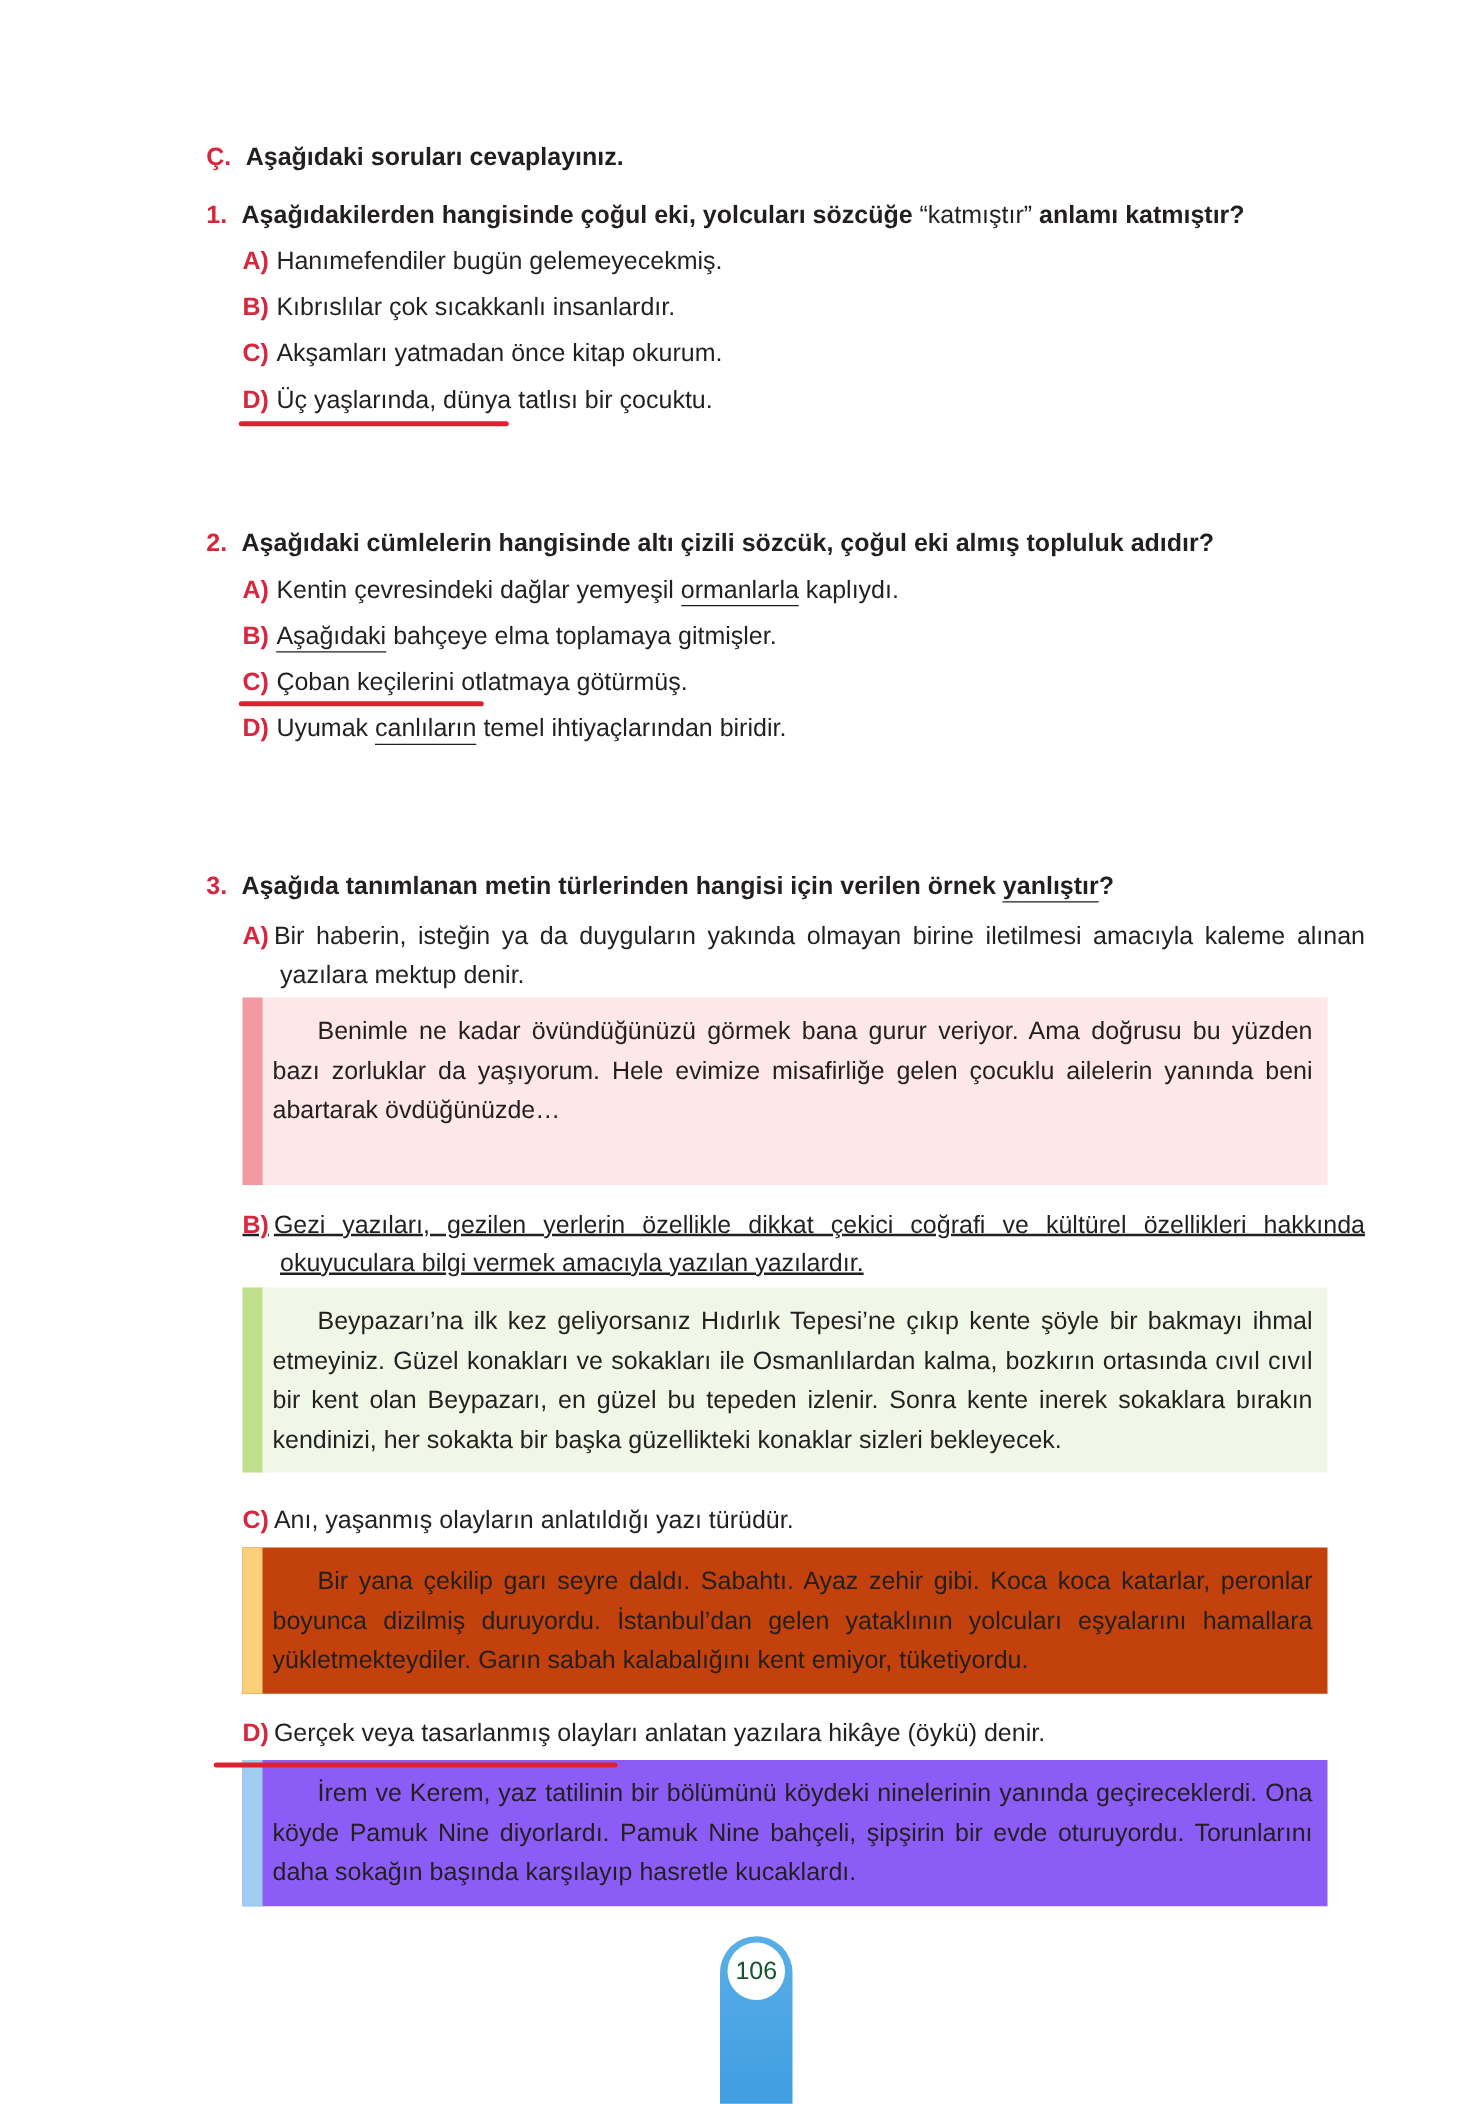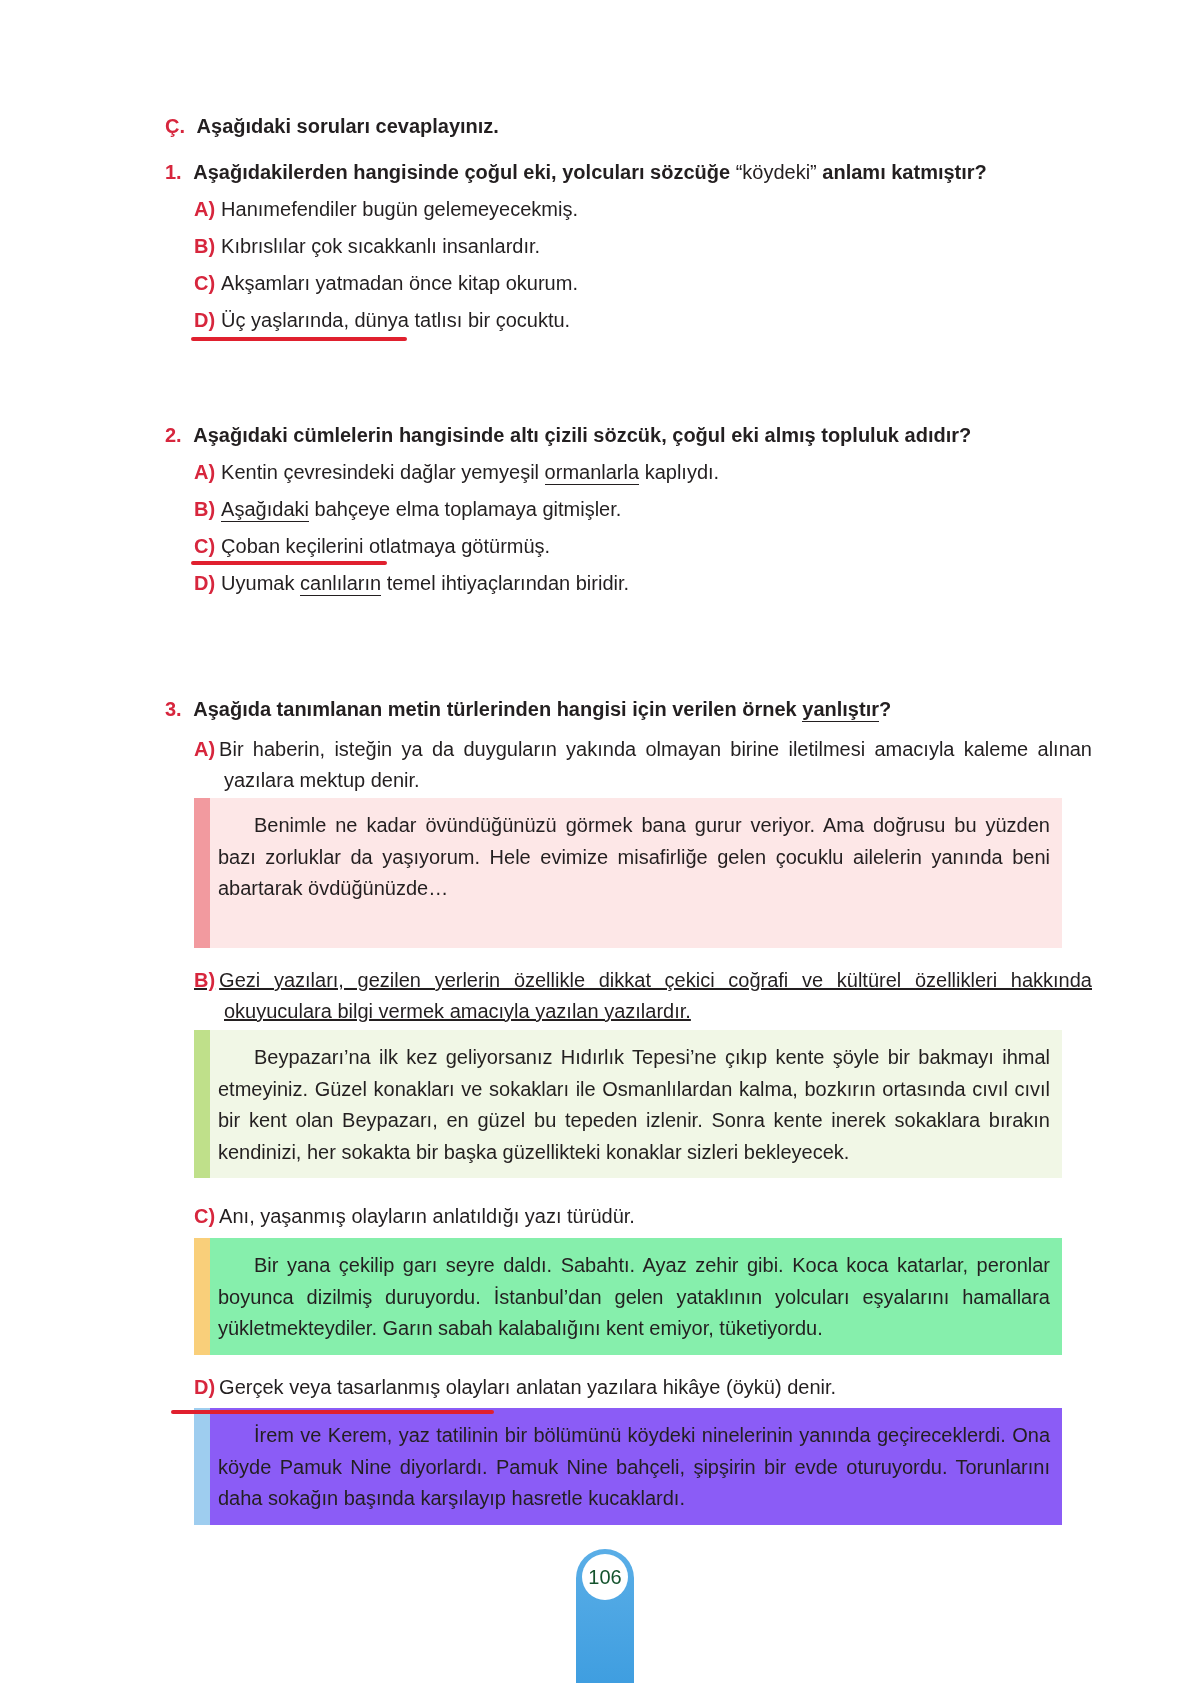--- a/index.html
+++ b/index.html
@@ -18,21 +18,21 @@
       position: absolute; left: 194px; width: 868px;
       box-sizing: border-box; padding: 12px 12px 12px 24px;
       font-size: 20px; line-height: 31.5px; text-align: justify;
     }
     .box .bar { position: absolute; left: 0; top: 0; bottom: 0; width: 16px; }
     .box p { margin: 0; text-indent: 36px; }
     .pink { background: #fde7e7; }
     .pink .bar { background: #f29a9f; }
     .green { background: #f1f7e6; }
     .green .bar { background: #bfe08a; }
-    .yellow { background: #86efac; }
+    .yellow { background: #c2410c; }
     .yellow .bar { background: #f9cf7a; }
     .blue { background: #8b5cf6; }
     .blue .bar { background: #9ecdef; }
     .wrap { position: absolute; font-size: 20px; line-height: 31px; text-align: justify; }
     .page-tab {
       position: absolute; left: 576px; top: 1549px; width: 58px; height: 134px;
       background: linear-gradient(#5aaee7, #3f9ee0); border-radius: 29px 29px 0 0;
     }
     .page-circle {
       position: absolute; left: 6px; top: 5px; width: 46px; height: 46px;
@@ -45,21 +45,21 @@
 <body>
 
 <div class="abs hdr" style="left:165px; top:114px;">
   <span class="red">Ç.</span>
   <span style="margin-left:6px;">Aşağıdaki soruları cevaplayınız.</span>
 </div>
 
 <div>
   <div class="abs hdr" style="left:165px; top:160px;">
     <span class="red">1.</span>
-    <span style="margin-left:6px;">Aşağıdakilerden hangisinde çoğul eki, yolcuları sözcüğe</span><span style="font-weight:normal;"> “köydeki” </span><span>anlamı katmıştır?</span>
+    <span style="margin-left:6px;">Aşağıdakilerden hangisinde çoğul eki, yolcuları sözcüğe</span><span style="font-weight:normal;"> “katmıştır” </span><span>anlamı katmıştır?</span>
   </div>
   <div class="abs line" style="left:194px; top:197px;">
     <span class="opt-letter">A)</span><span>Hanımefendiler bugün gelemeyecekmiş.</span>
   </div>
   <div class="abs line" style="left:194px; top:234px;">
     <span class="opt-letter">B)</span><span>Kıbrıslılar çok sıcakkanlı insanlardır.</span>
   </div>
   <div class="abs line" style="left:194px; top:271px;">
     <span class="opt-letter">C)</span><span>Akşamları yatmadan önce kitap okurum.</span>
   </div>

